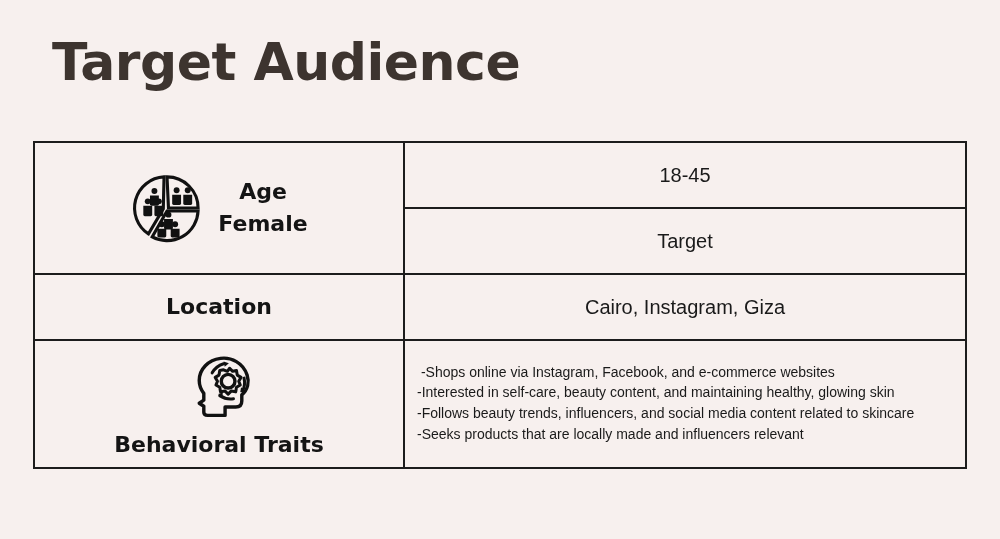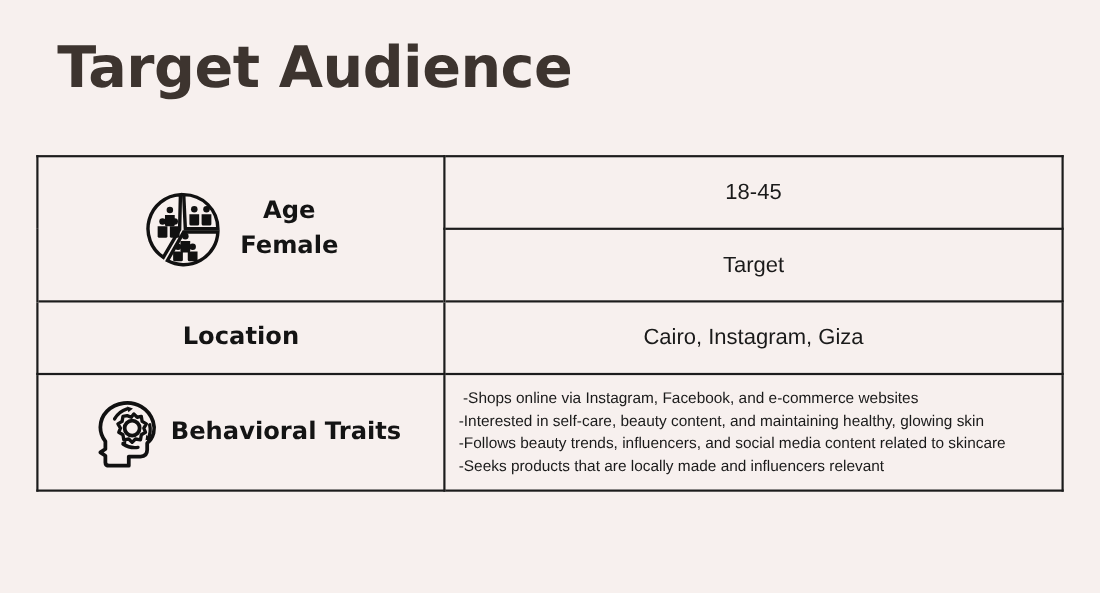--- a/index.html
+++ b/index.html
@@ -55,21 +55,21 @@
     text-align: center;
   }
   .label-inner {
     display: flex;
     align-items: center;
     justify-content: center;
     gap: 14px;
     padding: 6px 10px;
   }
   .label-inner.stacked {
-    flex-direction: row;
+    flex-direction: column;
     gap: 6px;
   }
   .label-text {
     font-family: "DejaVu Sans", sans-serif;
     font-size: 22px;
     font-weight: 700;
     color: #141414;
     line-height: 1.45;
     text-align: center;
   }

